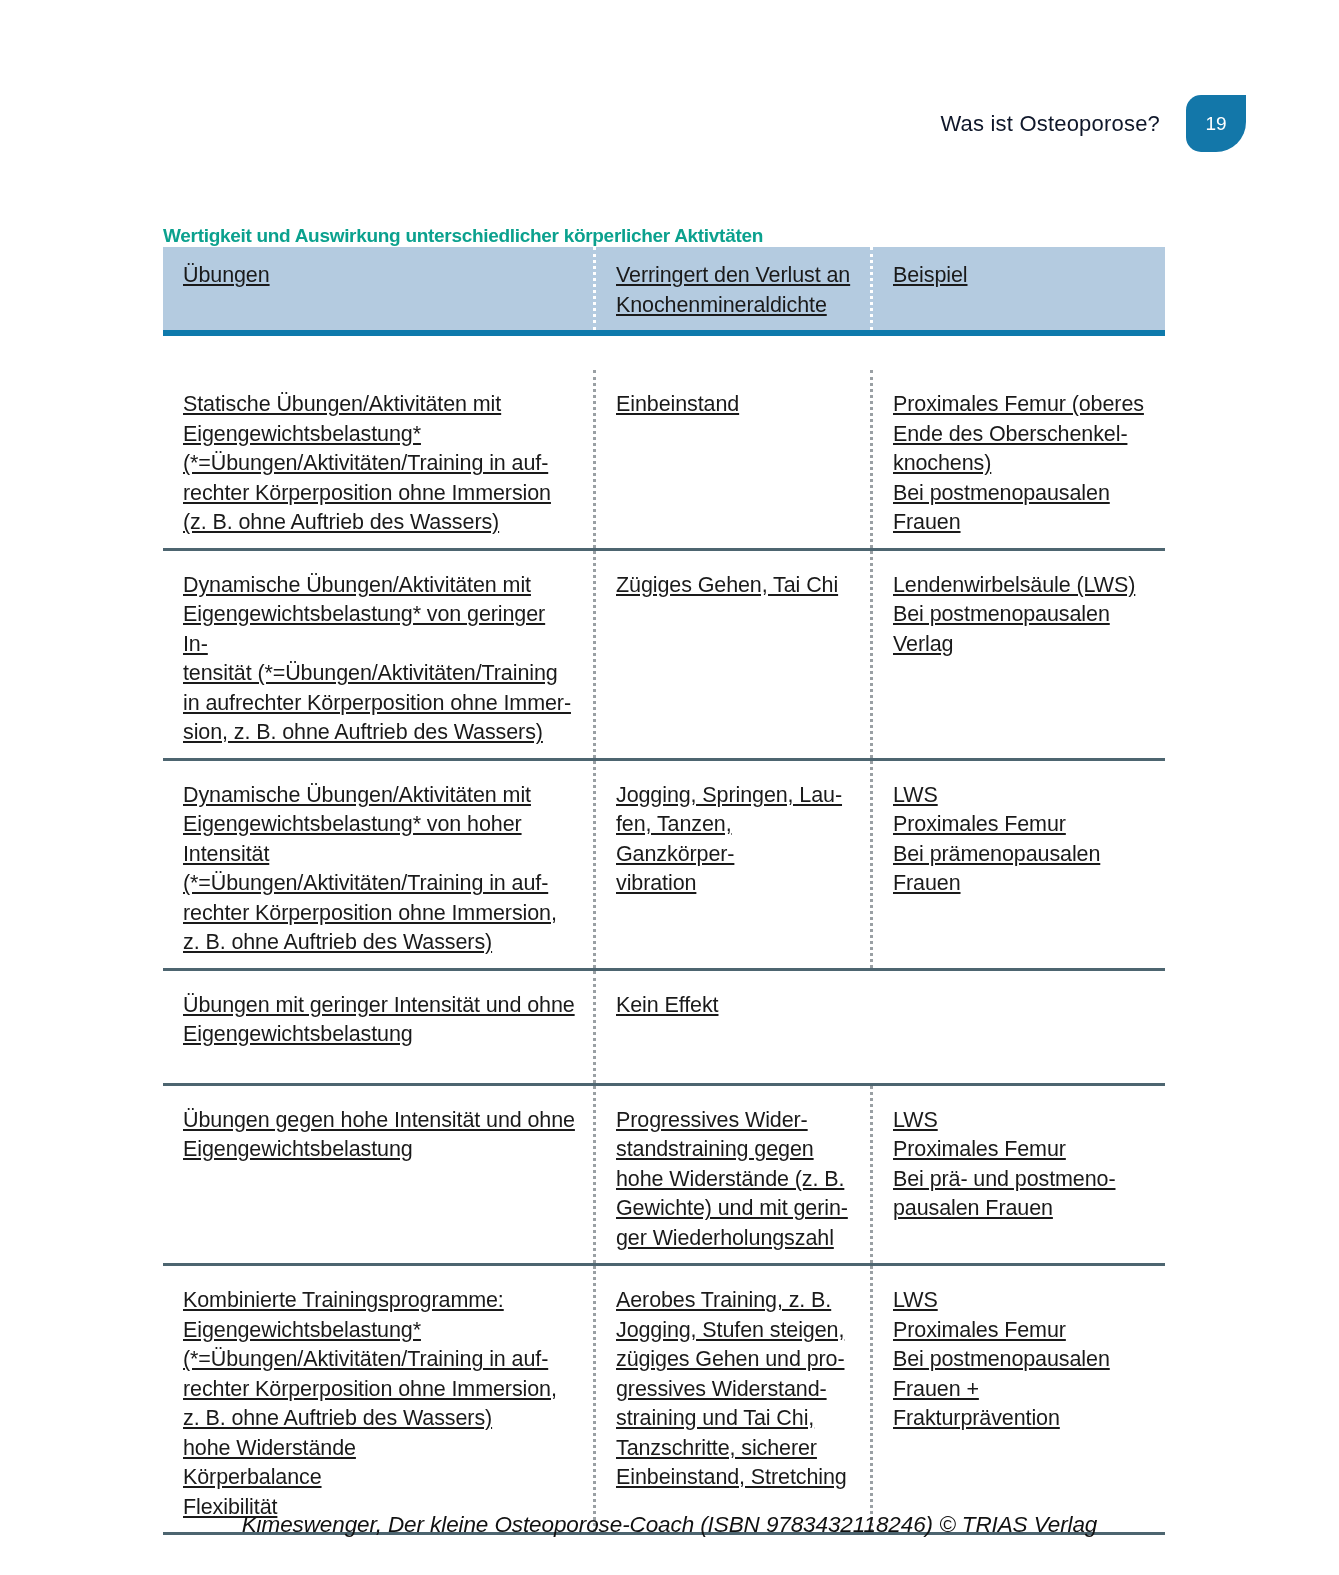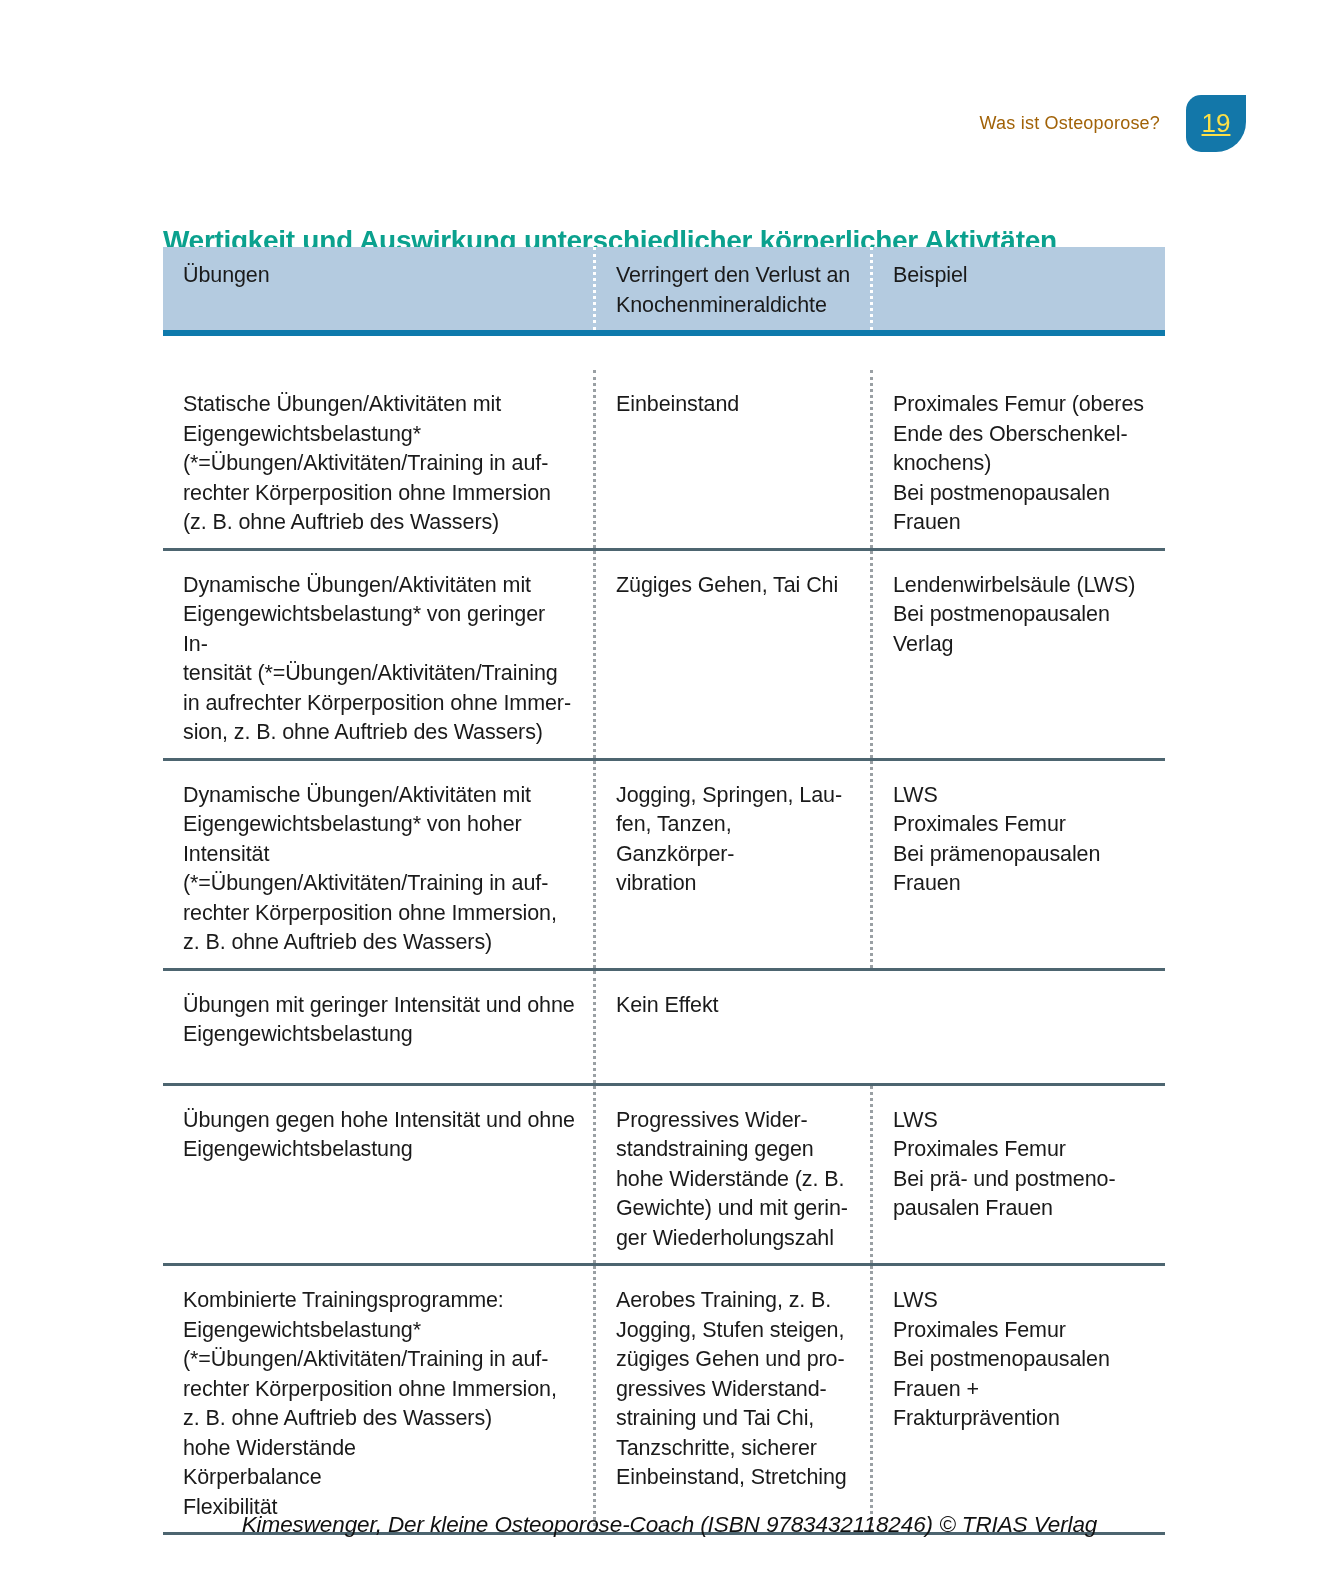--- a/index.html
+++ b/index.html
@@ -17,46 +17,45 @@
   .running-header {
     position: absolute;
     top: 95px;
     right: 93px;
     height: 57px;
     display: flex;
     align-items: center;
     gap: 26px;
   }
   .section-title {
-    color: #a16207;
-    font-size: 18px;
+    color: #0f172a;
+    font-size: 22px;
     letter-spacing: 0.2px;
     white-space: nowrap;
   }
   .page-badge {
     width: 60px;
     height: 57px;
     background: #1377a9;
     border-radius: 15px 0 30px 15px;
-    color: #fde047;
-    font-size: 26px;
+    color: #ffffff;
+    font-size: 19px;
     display: flex;
     align-items: center;
     justify-content: center;
-    text-decoration: underline;
   }
 
   
   .doc-title {
     position: absolute;
     top: 186px;
     left: 163px;
     width: 1010px;
     color: #0ba18e;
-    font-size: 28px;
+    font-size: 19px;
     font-weight: bold;
     letter-spacing: -0.3px;
     margin-top: 39px;
   }
 
   
   .table {
     position: absolute;
     top: 247px;
     left: 163px;
@@ -73,20 +72,21 @@
     border-bottom: 6px solid #0e7aac;
     min-height: 81px;
   }
   .t-cell {
     box-sizing: border-box;
     padding: 20px 18px 10px 20px;
     font-size: 21.5px;
     line-height: 29.5px;
     white-space: pre-line;
     letter-spacing: -0.1px;
+    text-decoration: underline;
   }
   .t-row.head .t-cell { padding-top: 14px; }
   .t-cell + .t-cell { border-left: 3px dotted #9aa0a4; }
   .t-row.head .t-cell + .t-cell { border-left: 3px dotted #ffffff; }
 
   .t-row.r1 { min-height: 165px; margin-top: 34px; }
   .t-row.r2 { min-height: 174px; }
   .t-row.r3 { min-height: 197px; }
   .t-row.r4 { min-height: 115px; }
   .t-row.r5 { min-height: 167px; }

